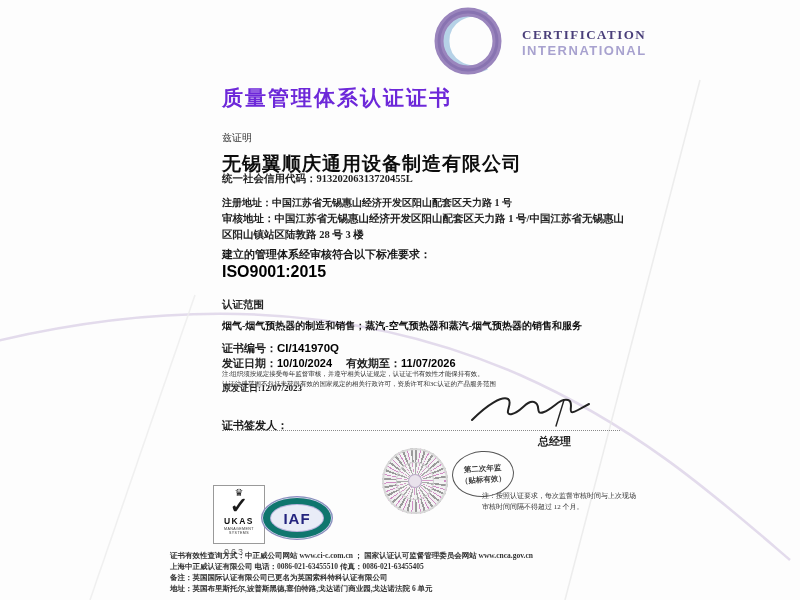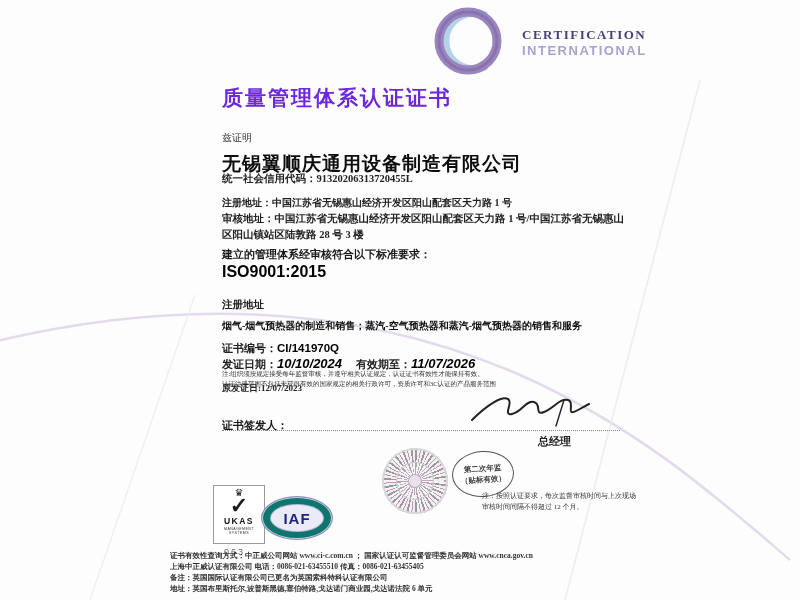--- a/index.html
+++ b/index.html
@@ -23,21 +23,21 @@
   .credit{left:222px;top:172px;font-size:10.5px;font-weight:600;color:#222;}
   .regaddr{left:222px;top:196px;font-size:10px;font-weight:600;color:#222;}
   .auditaddr{left:222px;top:211px;width:408px;font-size:10.5px;font-weight:600;color:#222;line-height:1.55;}
   .stdintro{left:222px;top:247px;font-size:11px;font-weight:600;color:#1a1a1a;}
   .standard{left:222px;top:263px;font-family:"Liberation Sans",sans-serif;font-size:16px;font-weight:bold;color:#000;}
   .scopelabel{left:222px;top:298px;font-size:10.5px;font-weight:600;color:#222;}
   .scopetext{left:222px;top:318px;width:420px;font-size:10px;font-weight:bold;color:#111;line-height:1.5;}
   .certno{left:222px;top:341px;font-size:11px;font-weight:600;color:#222;}
   .certno b{font-family:"Liberation Sans",sans-serif;font-size:11.5px;color:#000;}
   .dates{left:222px;top:356px;font-size:11px;font-weight:600;color:#222;}
-  .dates b{font-family:"Liberation Sans",sans-serif;font-size:13px;color:#000;font-style:italic;}
+  .dates b{font-family:"Liberation Sans",sans-serif;font-size:11px;color:#000;}
   .dates .gap{display:inline-block;width:14px;}
   .notes{left:222px;top:369px;font-size:6.5px;color:#333;line-height:1.55;}
   .origdate{left:222px;top:382px;font-size:9px;font-weight:600;color:#222;}
 
   .signer{left:222px;top:418px;font-size:11px;font-weight:600;color:#1a1a1a;}
   .signline{left:222px;top:430px;width:398px;border-bottom:1px dotted #8a8a8a;height:0;}
   .signature{left:468px;top:390px;width:125px;height:38px;}
   .signertitle{left:538px;top:434px;font-size:11px;font-weight:600;color:#222;}
 
   
@@ -100,21 +100,21 @@
   </div>
 
   <div class="abs title">质量管理体系认证证书</div>
   <div class="abs certify">兹证明</div>
   <div class="abs company">无锡翼顺庆通用设备制造有限公司</div>
   <div class="abs credit">统一社会信用代码：91320206313720455L</div>
   <div class="abs regaddr">注册地址：中国江苏省无锡惠山经济开发区阳山配套区天力路 1 号</div>
   <div class="abs auditaddr">审核地址：中国江苏省无锡惠山经济开发区阳山配套区天力路 1 号/中国江苏省无锡惠山区阳山镇站区陆敦路 28 号 3 楼</div>
   <div class="abs stdintro">建立的管理体系经审核符合以下标准要求：</div>
   <div class="abs standard">ISO9001:2015</div>
-  <div class="abs scopelabel">注册地址</div>
+  <div class="abs scopelabel">认证范围</div>
   <div class="abs scopetext">烟气-烟气预热器的制造和销售；蒸汽-空气预热器和蒸汽-烟气预热器的销售和服务</div>
 
   <div class="abs certno">
     <span>证书编号：</span><b>CI/141970Q</b>
   </div>
   <div class="abs dates">
     <span>发证日期：</span><b>10/10/2024</b><span class="gap"></span><span>有效期至：</span><b>11/07/2026</b>
   </div>
   <div class="abs notes">
     <div>注:组织须按规定接受每年监督审核，并遵守相关认证规定，认证证书有效性才能保持有效。</div>

